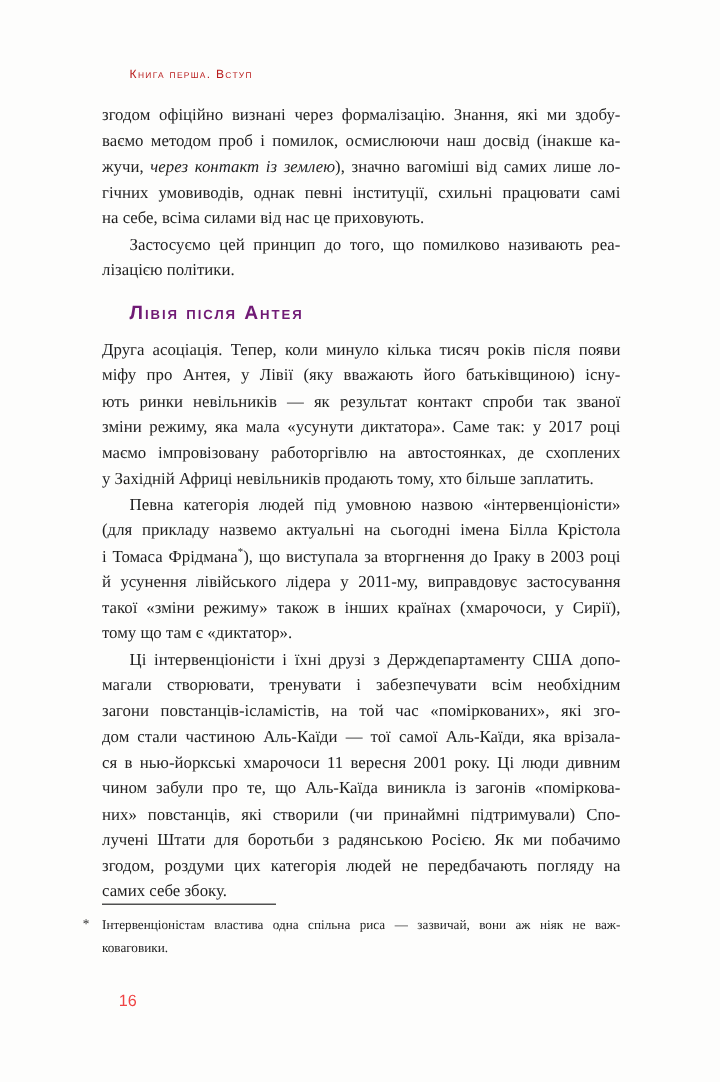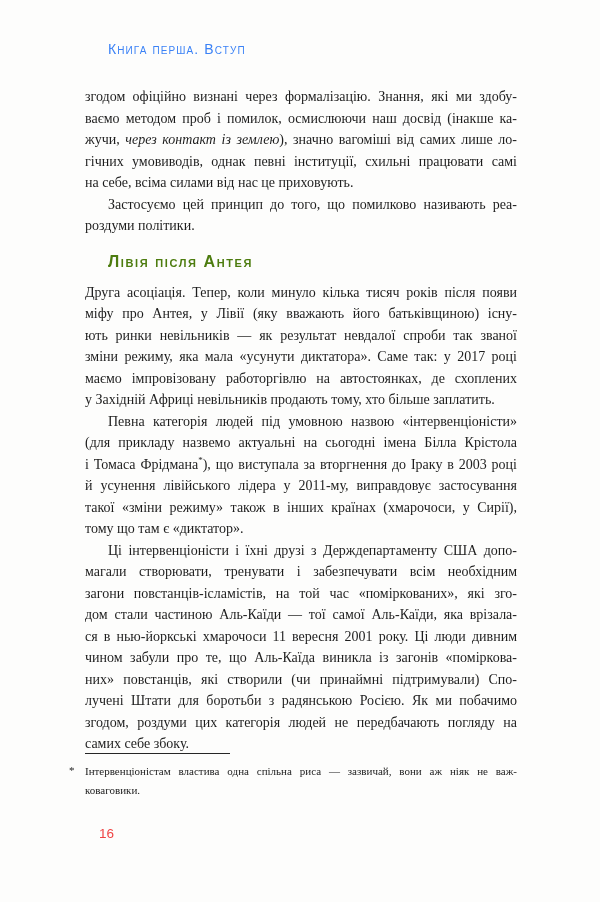--- a/index.html
+++ b/index.html
@@ -7,25 +7,25 @@
   body {
     background:#fdfdfc;
     color:#1e1e1e;
     font-family:"Liberation Serif", serif;
     position:relative;
     overflow:hidden;
   }
   .page { position:absolute; inset:0; }
 
   .running-header {
-    position:absolute; left:108px; top:41px;
+    position:absolute; left:108px; top:57px;
     font-family:"Liberation Sans", sans-serif;
     font-variant:small-caps;
-    font-size:14px; letter-spacing:1.1px;
-    color:#3b82f6;
+    font-size:10px; letter-spacing:1.1px;
+    color:#b91c1c;
   }
 
   .body-text {
     position:absolute; left:85px; top:86px; width:432px;
     font-size:14px; line-height:21.5px;
   }
   .para { margin:0; }
   .line {
     text-align:justify;
     text-align-last:justify;
@@ -34,21 +34,21 @@
   .line.last { text-align-last:left; }
   .line.first-indent { padding-left:23px; }
   .line em { }
   .line sup { font-size:9px; line-height:0; vertical-align:super; }
 
   .section-heading {
     font-family:"Liberation Sans", sans-serif;
     font-variant:small-caps;
     font-weight:bold;
     font-size:16px; letter-spacing:1.6px;
-    color:#4d7c0f;
+    color:#701a75;
     line-height:22px;
     margin:14px 0 9px 23px;
   }
 
   .footnote-rule {
     position:absolute; left:85px; top:753px;
     width:145px; height:0;
     border-top:1.4px solid #262626;
   }
   .footnote {
@@ -77,27 +77,27 @@
   <div class="body-text">
       <div class="para">
         <div class="line"><span>згодом офіційно визнані через формалізацію. Знання, які ми здобу-</span></div>
         <div class="line"><span>ваємо методом проб і помилок, осмислюючи наш досвід (інакше ка-</span></div>
         <div class="line"><span>жучи, </span><em>через контакт із землею</em><span>), значно вагоміші від самих лише ло-</span></div>
         <div class="line"><span>гічних умовиводів, однак певні інституції, схильні працювати самі</span></div>
         <div class="line last"><span>на себе, всіма силами від нас це приховують.</span></div>
       </div>
       <div class="para">
         <div class="line first-indent"><span>Застосуємо цей принцип до того, що помилково називають реа-</span></div>
-        <div class="line last"><span>роздуми політики.</span></div>
+        <div class="line last"><span>лізацією політики.</span></div>
       </div>
       <div class="section-heading">Лівія після Антея</div>
       <div class="para">
         <div class="line"><span>Друга асоціація. Тепер, коли минуло кілька тисяч років після появи</span></div>
         <div class="line"><span>міфу про Антея, у Лівії (яку вважають його батьківщиною) існу-</span></div>
-        <div class="line"><span>ють ринки невільників — як результат невдалої спроби так званої</span></div>
+        <div class="line"><span>ють ринки невільників — як результат контакт спроби так званої</span></div>
         <div class="line"><span>зміни режиму, яка мала «усунути диктатора». Саме так: у 2017 році</span></div>
         <div class="line"><span>маємо імпровізовану работоргівлю на автостоянках, де схоплених</span></div>
         <div class="line last"><span>у Західній Африці невільників продають тому, хто більше заплатить.</span></div>
       </div>
       <div class="para">
         <div class="line first-indent"><span>Певна категорія людей під умовною назвою «інтервенціоністи»</span></div>
         <div class="line"><span>(для прикладу назвемо актуальні на сьогодні імена Білла Крістола</span></div>
         <div class="line"><span>і Томаса Фрідмана</span><sup>*</sup><span>), що виступала за вторгнення до Іраку в 2003 році</span></div>
         <div class="line"><span>й усунення лівійського лідера у 2011-му, виправдовує застосування</span></div>
         <div class="line"><span>такої «зміни режиму» також в інших країнах (хмарочоси, у Сирії),</span></div>

